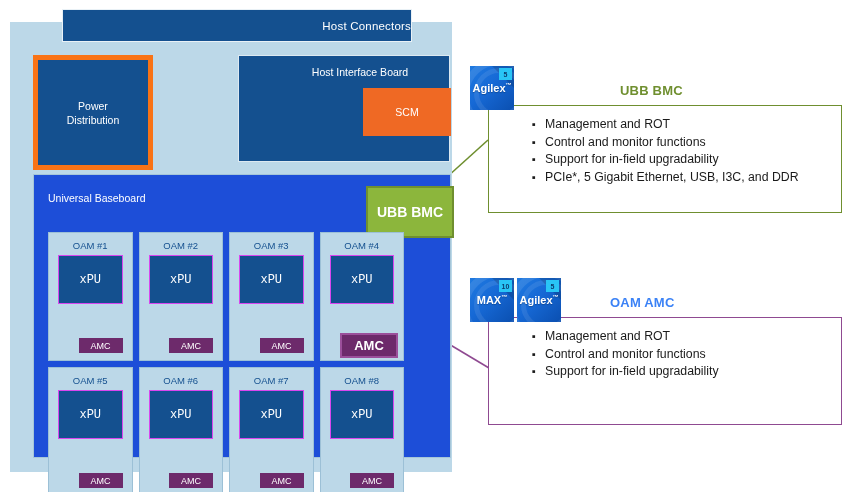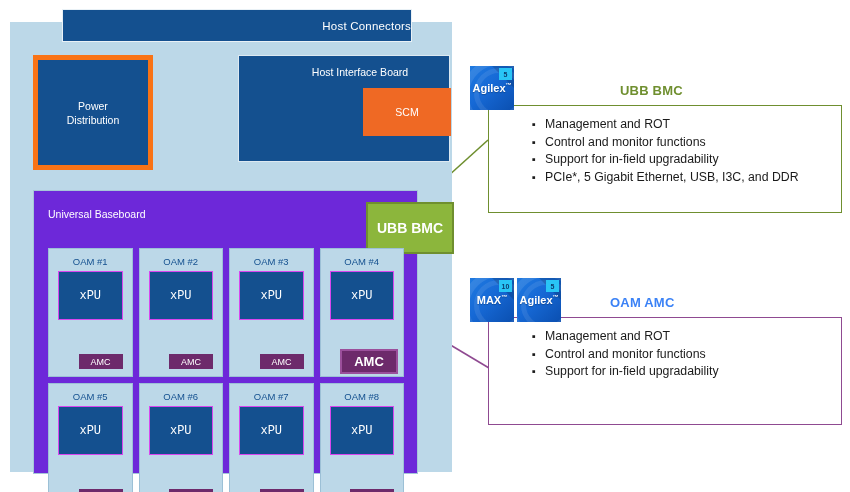--- a/index.html
+++ b/index.html
@@ -36,22 +36,22 @@
     text-align:center;color:#ffffff;font-size:10.5px;
   }
   .scm{
     position:absolute;left:100px;top:32px;width:88px;height:48px;
     background:#ef6924;color:#ffffff;font-size:10.5px;
     display:flex;align-items:center;justify-content:center;margin-left:24px;
   }
 
   
   .ubb{
-    position:absolute;left:33px;top:190px;width:383px;height:282px;
-    background:#6d28d9;border:1px solid #a6c6d8;
+    position:absolute;left:33px;top:174px;width:383px;height:282px;
+    background:#1d4ed8;border:1px solid #a6c6d8;padding-left:33px;
   }
   .ubb-title{
     position:absolute;left:14px;top:17px;color:#ffffff;font-size:10.5px;
   }
   .ubb-bmc{
     position:absolute;left:332px;top:11px;width:84px;height:48px;
     background:#8cb63c;border:2px solid #6f8f2f;
     color:#ffffff;font-size:14px;font-weight:bold;
     display:flex;align-items:center;justify-content:center;
   }

